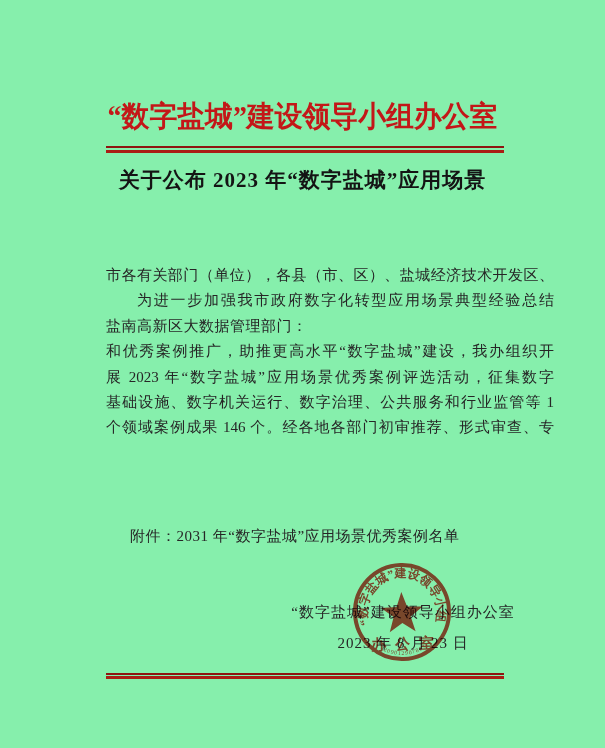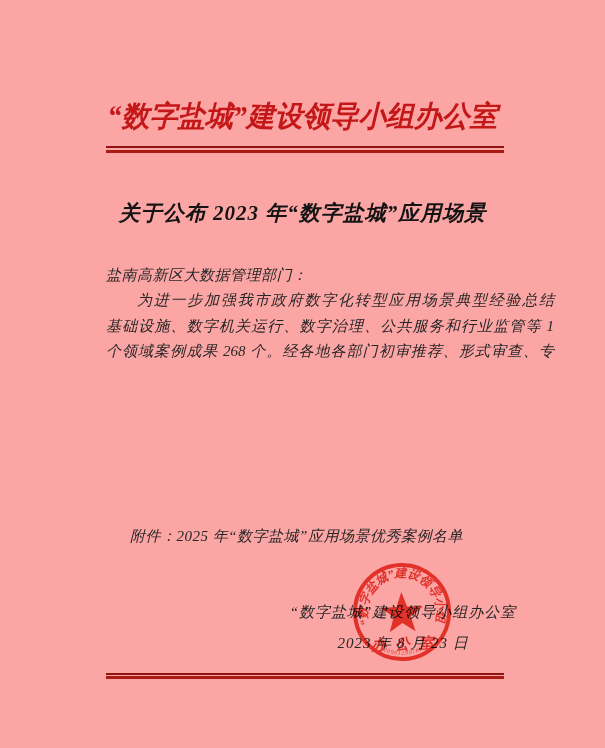--- a/index.html
+++ b/index.html
@@ -1,21 +1,21 @@
 <!DOCTYPE html>
 <html><head>
 <meta charset="utf-8">
 <style>
   html, body { margin:0; padding:0; }
   body {
     width:605px; height:748px; position:relative; overflow:hidden;
     background:#ffffff;
     font-family:"Liberation Serif","DejaVu Serif",serif;
   }
-  .page { position:absolute; inset:0; background:#fca5a5;font-style:italic; }
+  .page { position:absolute; inset:0; background:#86efac; }
 
   
   .header-office {
     position:absolute; top:97px; left:0; width:605px;
     text-align:center; font-size:29px; font-weight:bold; color:#c31718;
     transform:scaleX(0.96); letter-spacing:0px; white-space:nowrap;
   }
 
   
   .sep { position:absolute; left:106px; width:398px; }
@@ -23,21 +23,21 @@
   .sep .ln-gap   { height:2px; background:transparent; }
   .sep .ln-thick { height:3px; background:#aa1d15; }
   .sep-top { top:146px; }
   .sep-bottom { top:673px; }
   .sep-bottom .ln-thin { height:1.5px; }
   .sep-bottom .ln-gap { height:1.5px; }
   .sep-bottom .ln-thick { height:2.5px; }
 
   
   .doc-title {
-    position:absolute; top:198px; left:0; width:605px;
+    position:absolute; top:165px; left:0; width:605px;
     text-align:center; font-size:21px; font-weight:bold; color:#141414;
     line-height:30px; letter-spacing:1px;
   }
 
   
   .body-text {
     position:absolute; top:263px; left:106px; width:448px;
     font-size:15px; line-height:25.4px; color:#262626;
   }
   .bl { white-space:normal; }
@@ -78,27 +78,30 @@
     <div class="ln-thin"></div>
     <div class="ln-gap"></div>
     <div class="ln-thick"></div>
   </div>
 
   <div class="doc-title">
     <div>关于公布 2023 年“数字盐城”应用场景</div>
   </div>
 
   <div class="body-text">
+    <div class="bl jl">市各有关部门（单位），各县（市、区）、盐城经济技术开发区、</div>
+    <div class="bl jl ind">为进一步加强我市政府数字化转型应用场景典型经验总结</div>
     <div class="bl plain">盐南高新区大数据管理部门：</div>
-    <div class="bl jl ind">为进一步加强我市政府数字化转型应用场景典型经验总结</div>
+    <div class="bl jl">和优秀案例推广，助推更高水平“数字盐城”建设，我办组织开</div>
+    <div class="bl jl">展 2023 年“数字盐城”应用场景优秀案例评选活动，征集数字</div>
     <div class="bl jl">基础设施、数字机关运行、数字治理、公共服务和行业监管等 1</div>
-    <div class="bl jl">个领域案例成果 268 个。经各地各部门初审推荐、形式审查、专</div>
+    <div class="bl jl">个领域案例成果 146 个。经各地各部门初审推荐、形式审查、专</div>
   </div>
 
-  <div class="attachment">附件：2025 年“数字盐城”应用场景优秀案例名单</div>
+  <div class="attachment">附件：2031 年“数字盐城”应用场景优秀案例名单</div>
 
   <div class="sig-office">“数字盐城”建设领导小组办公室</div>
 
   <div class="sig-date">2023 年 8 月 23 日</div>
 
   <div class="seal">
     <svg viewBox="-55 -55 110 110" width="110" height="110">
       <defs>
         <path id="sealTopArc" d="M -30.3 17.5 A 35 35 0 1 1 30.3 17.5" fill="none"></path>
         <path id="sealBottomArc" d="M -42.8 3 A 42.9 42.9 0 0 0 42.8 3" fill="none"></path>

